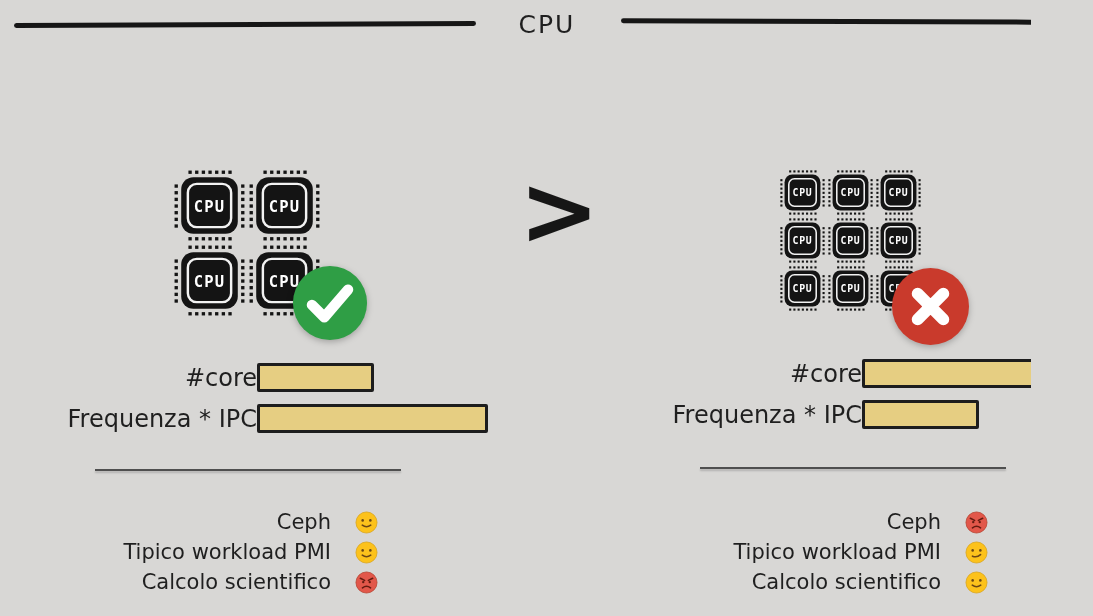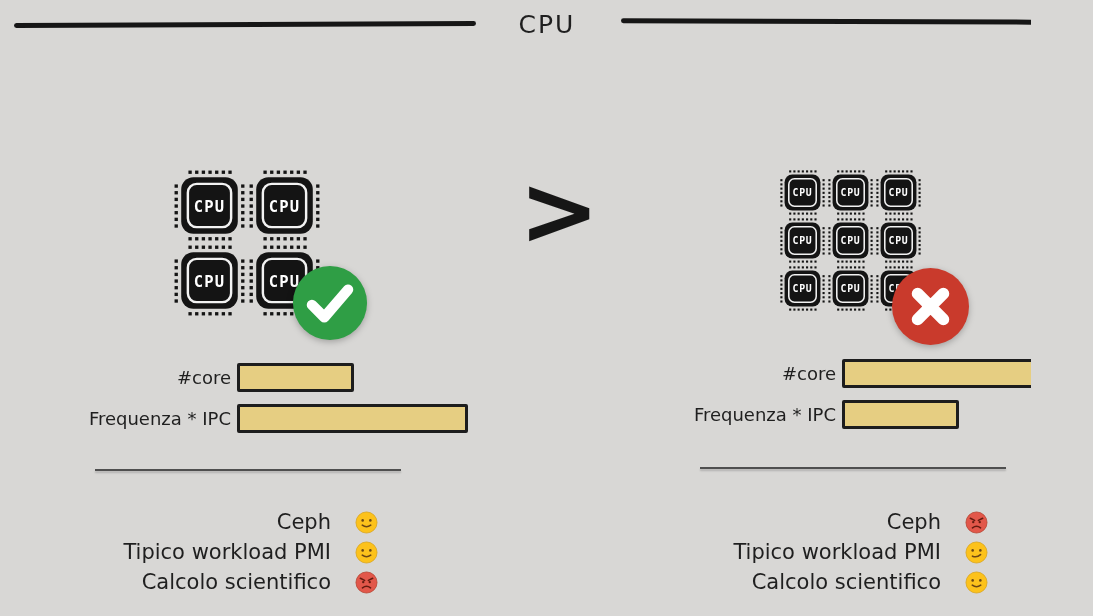--- a/index.html
+++ b/index.html
@@ -27,21 +27,21 @@
   .verdict-left  { left:292px; top:265px; width:76px; height:76px; }
   .verdict-right { left:891px; top:267px; width:79px; height:79px; }
   
   .gt { position:absolute; left:519px; top:163px; font-size:96px; font-weight:bold;
         color:#161616; line-height:1; }
   
   .bars { position:absolute; display:flex; flex-direction:column; gap:12px; }
   .bars-left  { left:0;     top:363px; }
   .bars-right { left:606px; top:359px; }
   .bar-row { display:flex; align-items:center; }
-  .bar-label { text-align:right; font-size:18px; padding-right:6px; white-space:nowrap; }
+  .bar-label { text-align:right; font-size:24px; padding-right:0; white-space:nowrap;margin-left:20px; }
   .bars-left  .bar-label { width:237px; }
   .bars-right .bar-label { width:236px; }
   .bar { height:29px; border:3px solid #1d1d1d; border-radius:2px; }
   
   .divider { position:absolute; height:2px; background:#4f4f4f;
              box-shadow:0 2px 2px rgba(0,0,0,0.18); }
   .divider-left  { left:95px;  top:469px; width:306px; }
   .divider-right { left:700px; top:467px; width:306px; }
   
   .moods { position:absolute; display:flex; flex-direction:column; gap:7px; }

